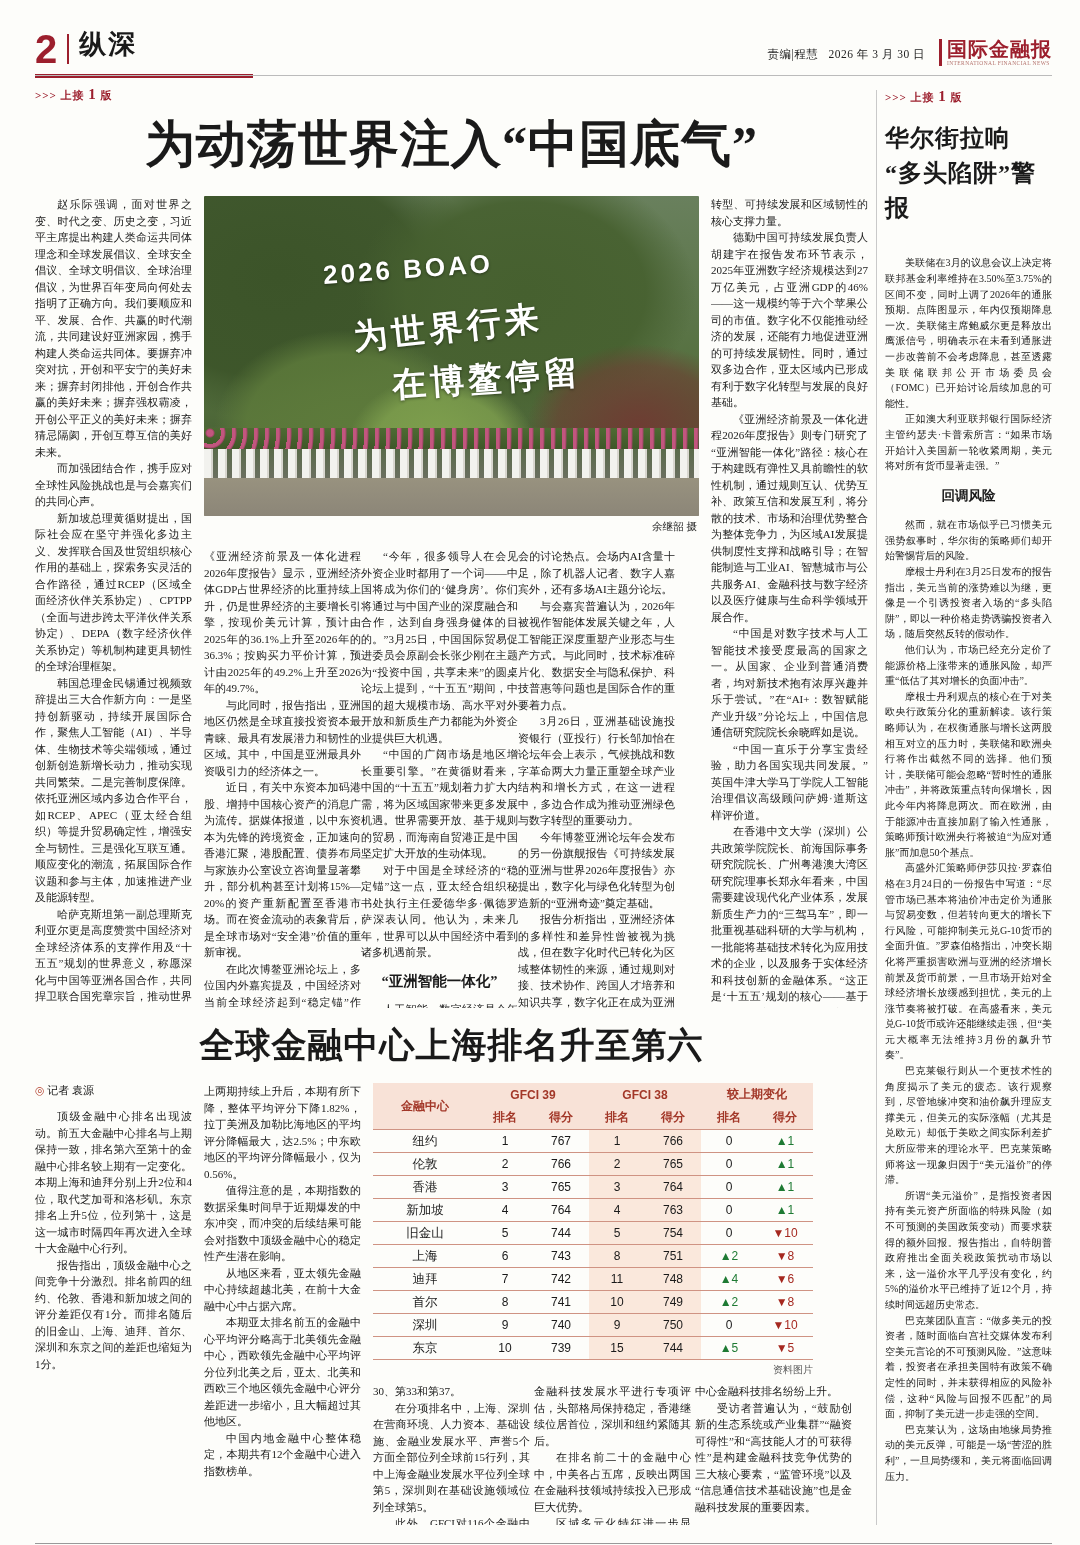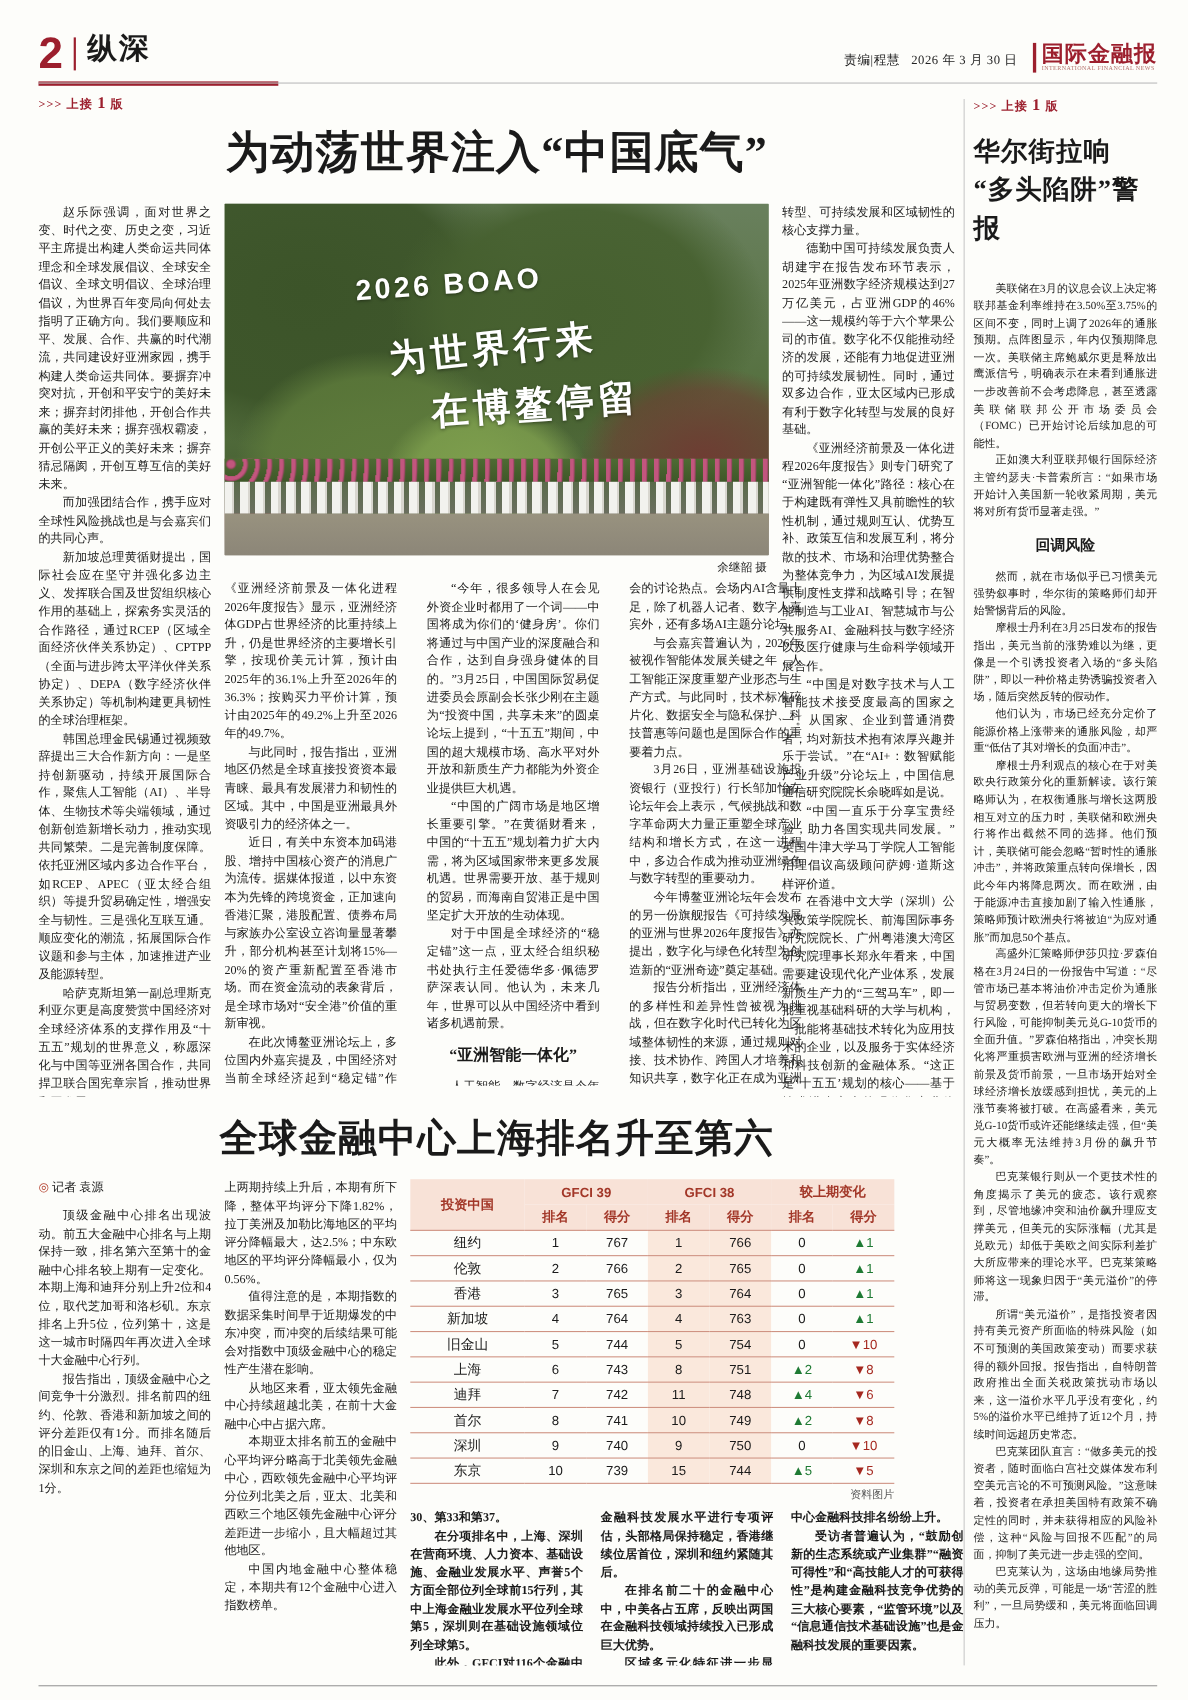--- a/index.html
+++ b/index.html
@@ -24,29 +24,29 @@
   
   .main{display:flex;}
   .left-zone{width:833px;}
   .vdiv{width:1px;background:#c9c9c9;margin:6px 8px 0 8px;}
   .right-zone{width:175px;}
 
   .cont-tag{color:#9c1f2d;font-size:11px;font-weight:bold;letter-spacing:1px;margin:2px 0 6px 0;}
   .cont-tag .one{font-size:15px;}
 
   
-  .a1-headline{font-size:40px;font-weight:bold;text-align:center;letter-spacing:1px;margin:14px 0 24px 0;line-height:1.1;}
+  .a1-headline{font-size:50px;font-weight:bold;text-align:center;letter-spacing:1px;margin:14px 0 24px 0;line-height:1.1;}
   .cols{display:flex;gap:12px;}
   .col{width:157px;flex:none;font-size:11px;line-height:16.5px;text-align:justify;overflow:hidden;}
   .col p{margin:0;text-indent:2em;}
   .col p.cont{text-indent:0;}
   .subhead{font-weight:bold;text-align:center;font-size:14.5px;margin:12px 0;text-indent:0;}
   .a1-col{height:812px;}
   .mid-block{width:495px;flex:none;}
-  .mid-cols{display:flex;gap:27px;margin-top:4px;}
+  .mid-cols{display:flex;gap:0;margin-top:14px;}
   .mid-cols .col{height:460px;}
 
   
   .photo{position:relative;width:495px;height:320px;overflow:hidden;border-radius:1px;
     background:
       radial-gradient(90px 60px at 8% 88%, #8d4a42 0%, transparent 70%),
       radial-gradient(150px 110px at 88% 72%, #6e3d33 0%, rgba(110,61,51,.6) 55%, transparent 75%),
       radial-gradient(120px 90px at 48% 78%, #7fa04e 0%, rgba(127,160,78,.8) 55%, transparent 78%),
       radial-gradient(160px 120px at 28% 72%, #5d7a3b 0%, rgba(93,122,59,.85) 60%, transparent 80%),
       radial-gradient(200px 150px at 65% 30%, #46602f 0%, rgba(70,96,47,.9) 60%, transparent 85%),
@@ -78,21 +78,21 @@
   
   table.gfci{border-collapse:collapse;width:440px;font-family:"Liberation Sans","DejaVu Sans",sans-serif;}
   table.gfci th{color:#a23728;font-weight:bold;font-size:12px;background:#f8e2d7;padding:3px 0;}
   table.gfci td{font-size:12px;text-align:center;padding:2.5px 0;border-top:1px solid #cf9383;}
   table.gfci tr:last-child td{border-bottom:1px solid #cf9383;}
   table.gfci td.name{font-size:12.5px;}
   table.gfci td.band{background:#fae8dc;}
   .up{color:#1e7a33;}
   .down{color:#a5281f;}
   .tbl-caption{width:440px;text-align:right;font-size:10px;color:#555;margin:3px 0 6px 0;font-family:"Liberation Sans","DejaVu Sans",sans-serif;}
-  .a2-subcols{display:flex;gap:16px;margin-top:2px;font-weight:bold;}
+  .a2-subcols{display:flex;gap:4px;margin-top:2px;}
   .a2-subcols .col{height:142px;}
 
   
   .r-art{padding-top:2px;}
   .r-headline{font-size:24px;font-weight:bold;line-height:1.45;letter-spacing:1px;margin:16px 0 30px 0;}
   .r-body{font-size:10px;line-height:15.6px;text-align:justify;overflow:hidden;max-height:1270px;}
   .r-body p{margin:0;text-indent:2em;}
   .r-body .subhead{font-size:13.5px;margin:14px 0;}
 
   
@@ -211,21 +211,21 @@
                 <p>从地区来看，亚太领先金融中心持续超越北美，在前十大金融中心中占据六席。</p>
                 <p>本期亚太排名前五的金融中心平均评分略高于北美领先金融中心，西欧领先金融中心平均评分位列北美之后，亚太、北美和西欧三个地区领先金融中心评分差距进一步缩小，且大幅超过其他地区。</p>
                 <p>中国内地金融中心整体稳定，本期共有12个金融中心进入指数榜单。</p>
               </div>
           </div>
 
           <div class="a2-right">
             <table class="gfci">
               <thead>
                 <tr>
-                  <th rowspan="2" style="width:104px">投资中国</th>
+                  <th rowspan="2" style="width:104px">金融中心</th>
                   <th colspan="2">GFCI 39</th>
                   <th colspan="2">GFCI 38</th>
                   <th colspan="2">较上期变化</th>
                 </tr>
                 <tr>
                   <th style="width:56px">排名</th>
                   <th style="width:56px">得分</th>
                   <th style="width:56px">排名</th>
                   <th style="width:56px">得分</th>
                   <th style="width:56px">排名</th>

